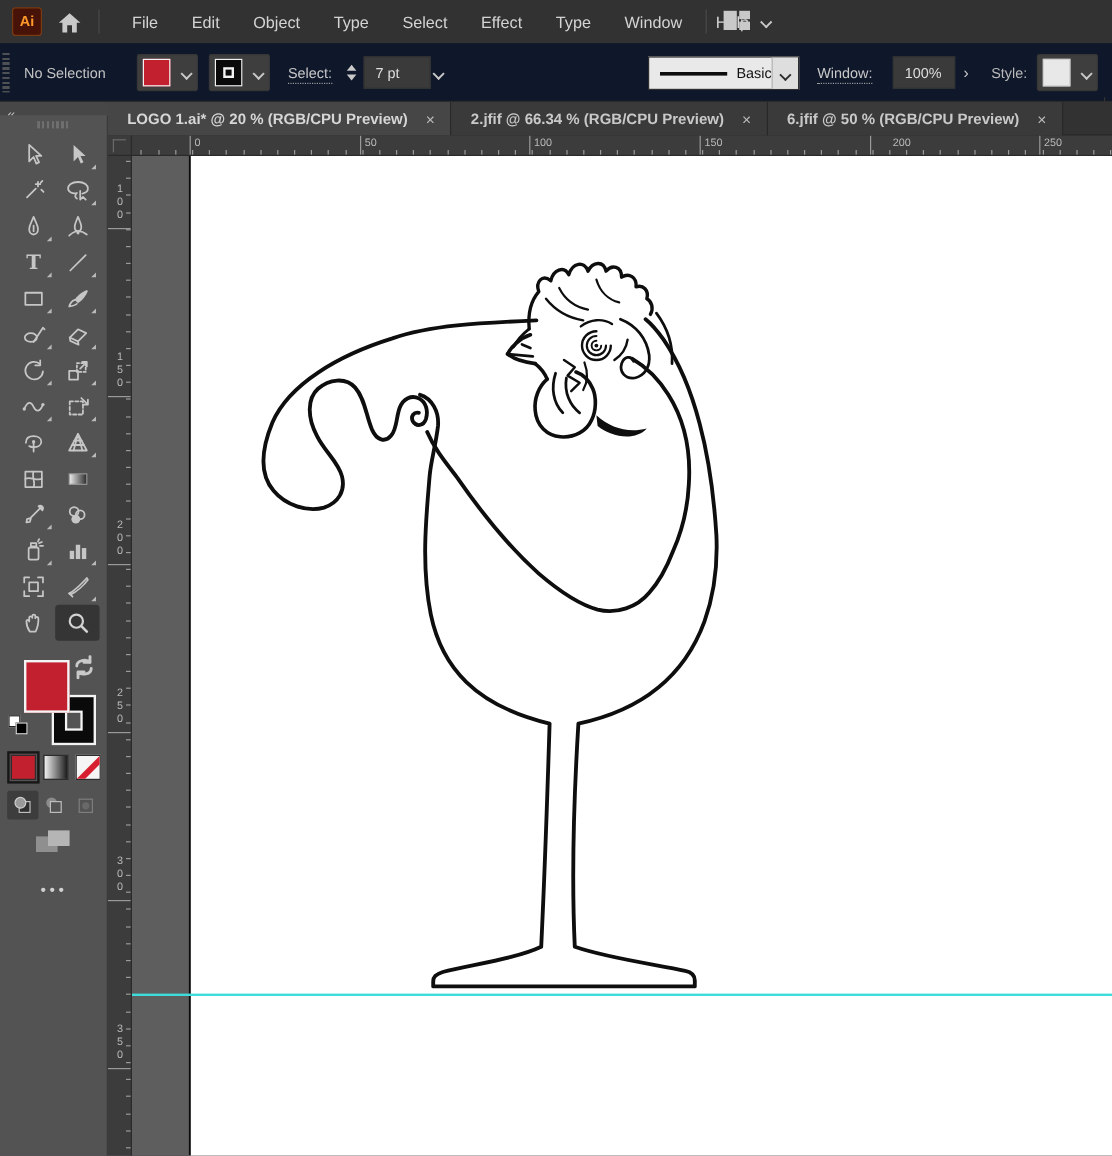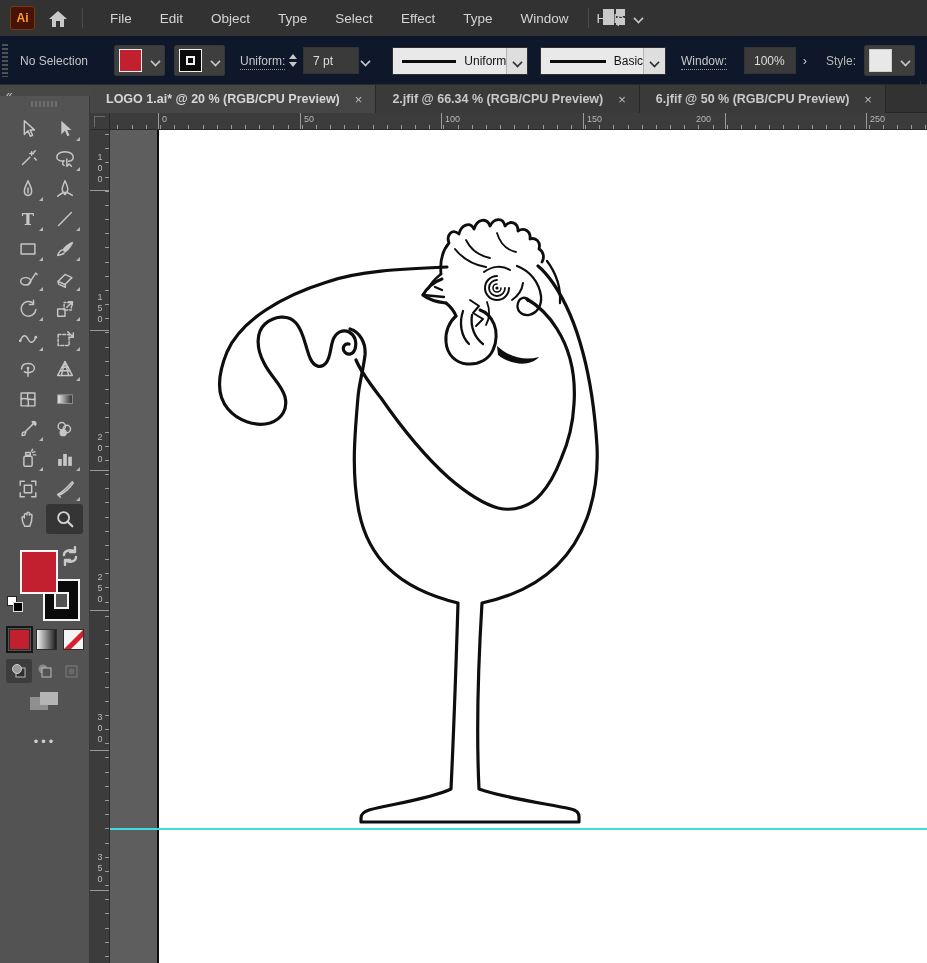--- a/index.html
+++ b/index.html
@@ -162,36 +162,29 @@
   </div>
   <div class="swgroup" style="left:174px">
     <div class="swatch" style="background:#0a0a0a; display:flex; align-items:center; justify-content:center;">
       <span style="width:9px;height:9px;border:2px solid #f2f2f2; display:block;"></span>
     </div>
     <div class="sw-chev">
         <span class="chev"></span>
       </div>
   </div>
 
-  <span class="abs underlabel" style="left:240px; top:18px">Uniform:</span>
+  <span class="abs underlabel" style="left:240px; top:18px">Select:</span>
   <div class="stepper" style="left:286px">
     <i class="up"></i>
       <i class="dn"></i>
   </div>
   <div class="valbox" style="left:303px; width:56px">7 pt</div>
   <div class="abs" style="left:361px; top:18px">
     <span class="chev"></span></div>
 
-  <div class="lightdd" style="left:392px; width:136px">
-    <span class="stroke-line" style="width:58px"></span>
-    <span>Uniform</span>
-    <span class="dd-chev" style="margin-left:auto">
-      <span class="chev dk-chev"></span>
-      </span>
-  </div>
   <div class="lightdd" style="left:540px; width:126px">
     <span class="stroke-line" style="width:56px"></span>
     <span>Basic</span>
     <span class="dd-chev" style="margin-left:auto">
       <span class="chev dk-chev"></span>
       </span>
   </div>
 
   <span class="abs underlabel" style="left:681px; top:18px">Window:</span>
   <div class="valbox" style="left:744px; width:52px">100%</div>
@@ -536,21 +529,21 @@
     <div class="tickh" style="left: 815.18px; height: 4px;"></div>
     <div class="tickh" style="left: 48px; height: 16px;"></div>
     <div class="rlabel" style="left: 52px; top: 1px;">0</div>
     <div class="tickh" style="left: 190px; height: 16px;"></div>
     <div class="rlabel" style="left: 194px; top: 1px;">50</div>
     <div class="tickh" style="left: 331px; height: 16px;"></div>
     <div class="rlabel" style="left: 335px; top: 1px;">100</div>
     <div class="tickh" style="left: 473px; height: 16px;"></div>
     <div class="rlabel" style="left: 477px; top: 1px;">150</div>
     <div class="tickh" style="left: 615px; height: 16px;"></div>
-    <div class="rlabel" style="left: 586px; top: 1px;">200</div>
+    <div class="rlabel" style="left: 634px; top: 1px;">200</div>
     <div class="tickh" style="left: 756px; height: 16px;"></div>
     <div class="rlabel" style="left: 760px; top: 1px;">250</div>
   </div>
 <div id="ruler-v">
     <div class="tickv" style="top: 4px; width: 4px;"></div>
     <div class="tickv" style="top: 18.17px; width: 4px;"></div>
     <div class="tickv" style="top: 32.34px; width: 4px;"></div>
     <div class="tickv" style="top: 46.51px; width: 4px;"></div>
     <div class="tickv" style="top: 60.68px; width: 4px;"></div>
     <div class="tickv" style="top: 74.85px; width: 4px;"></div>

